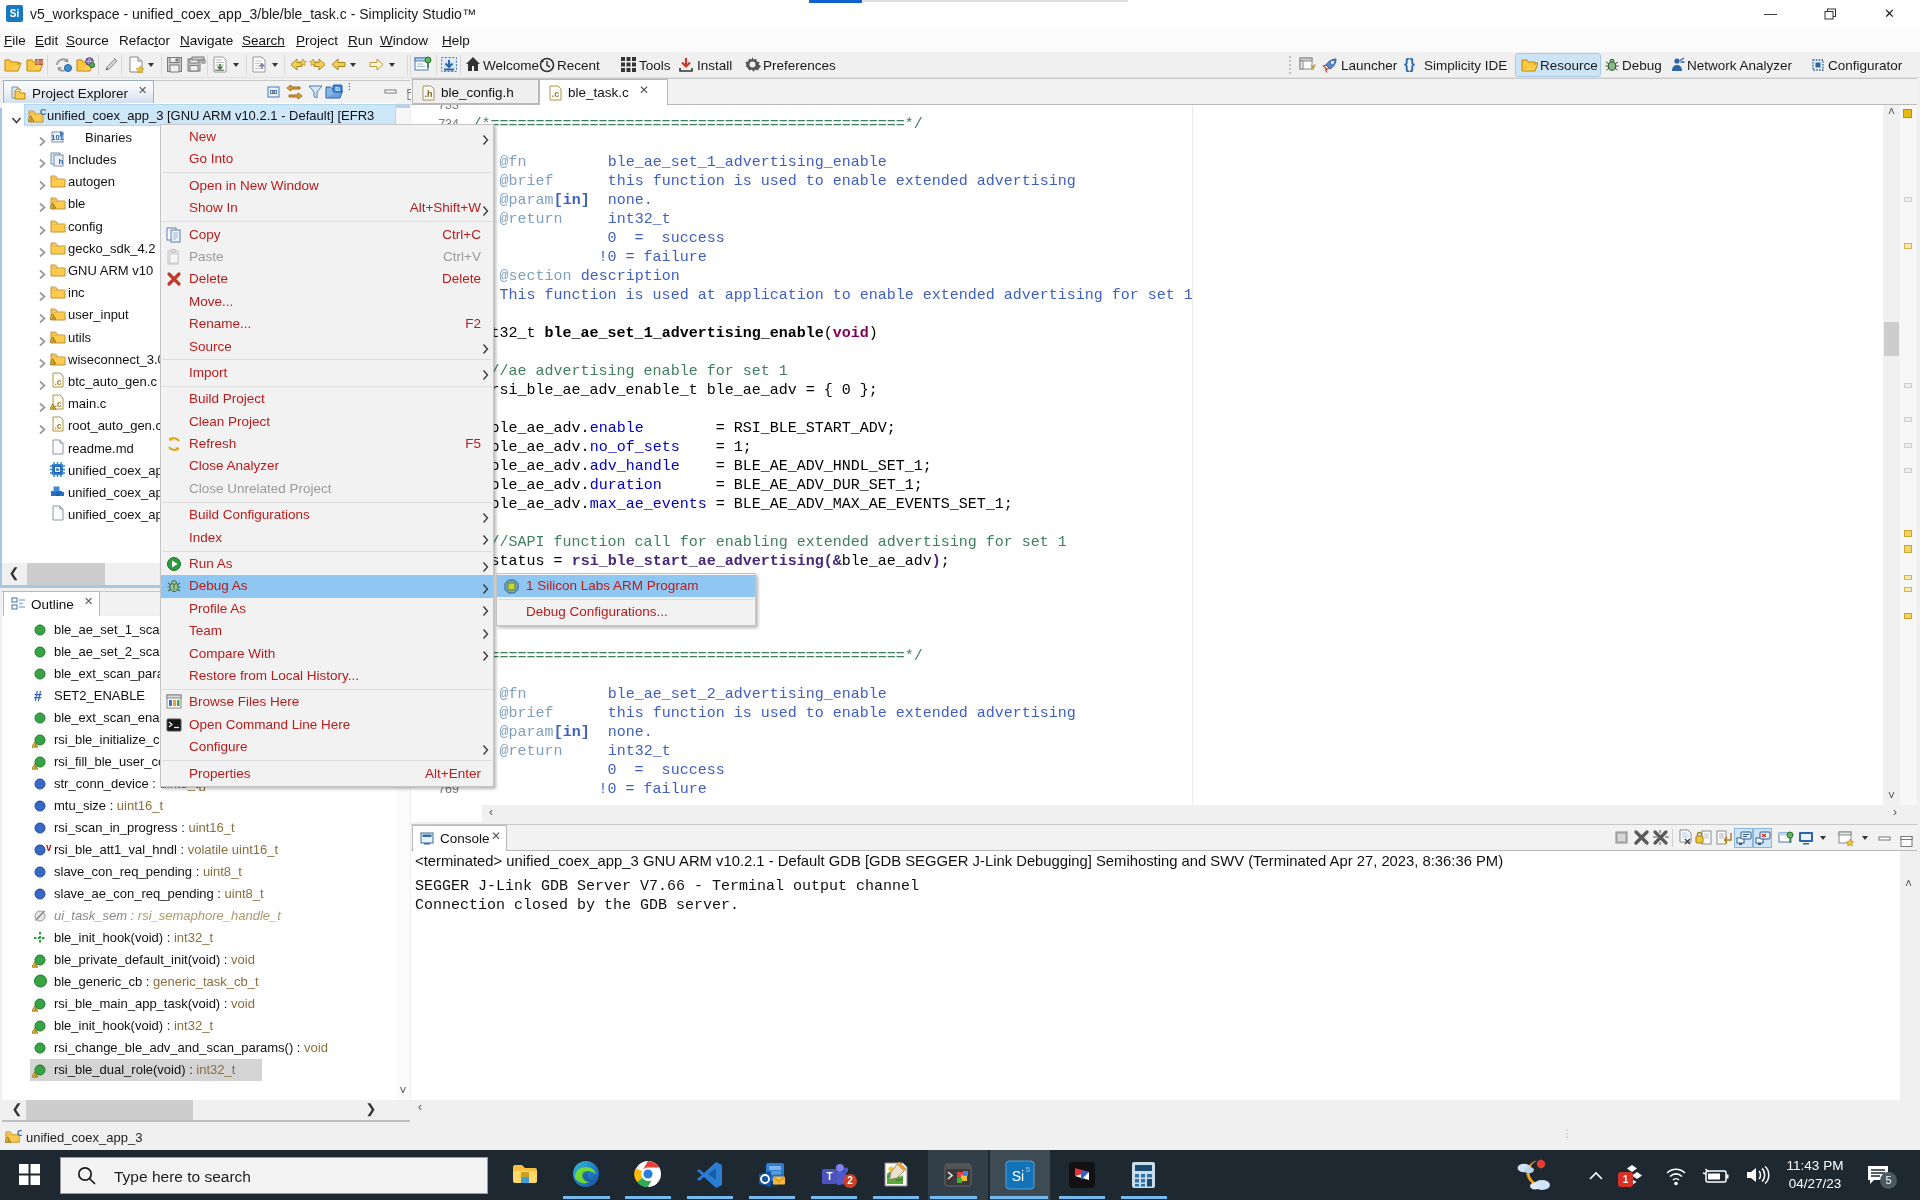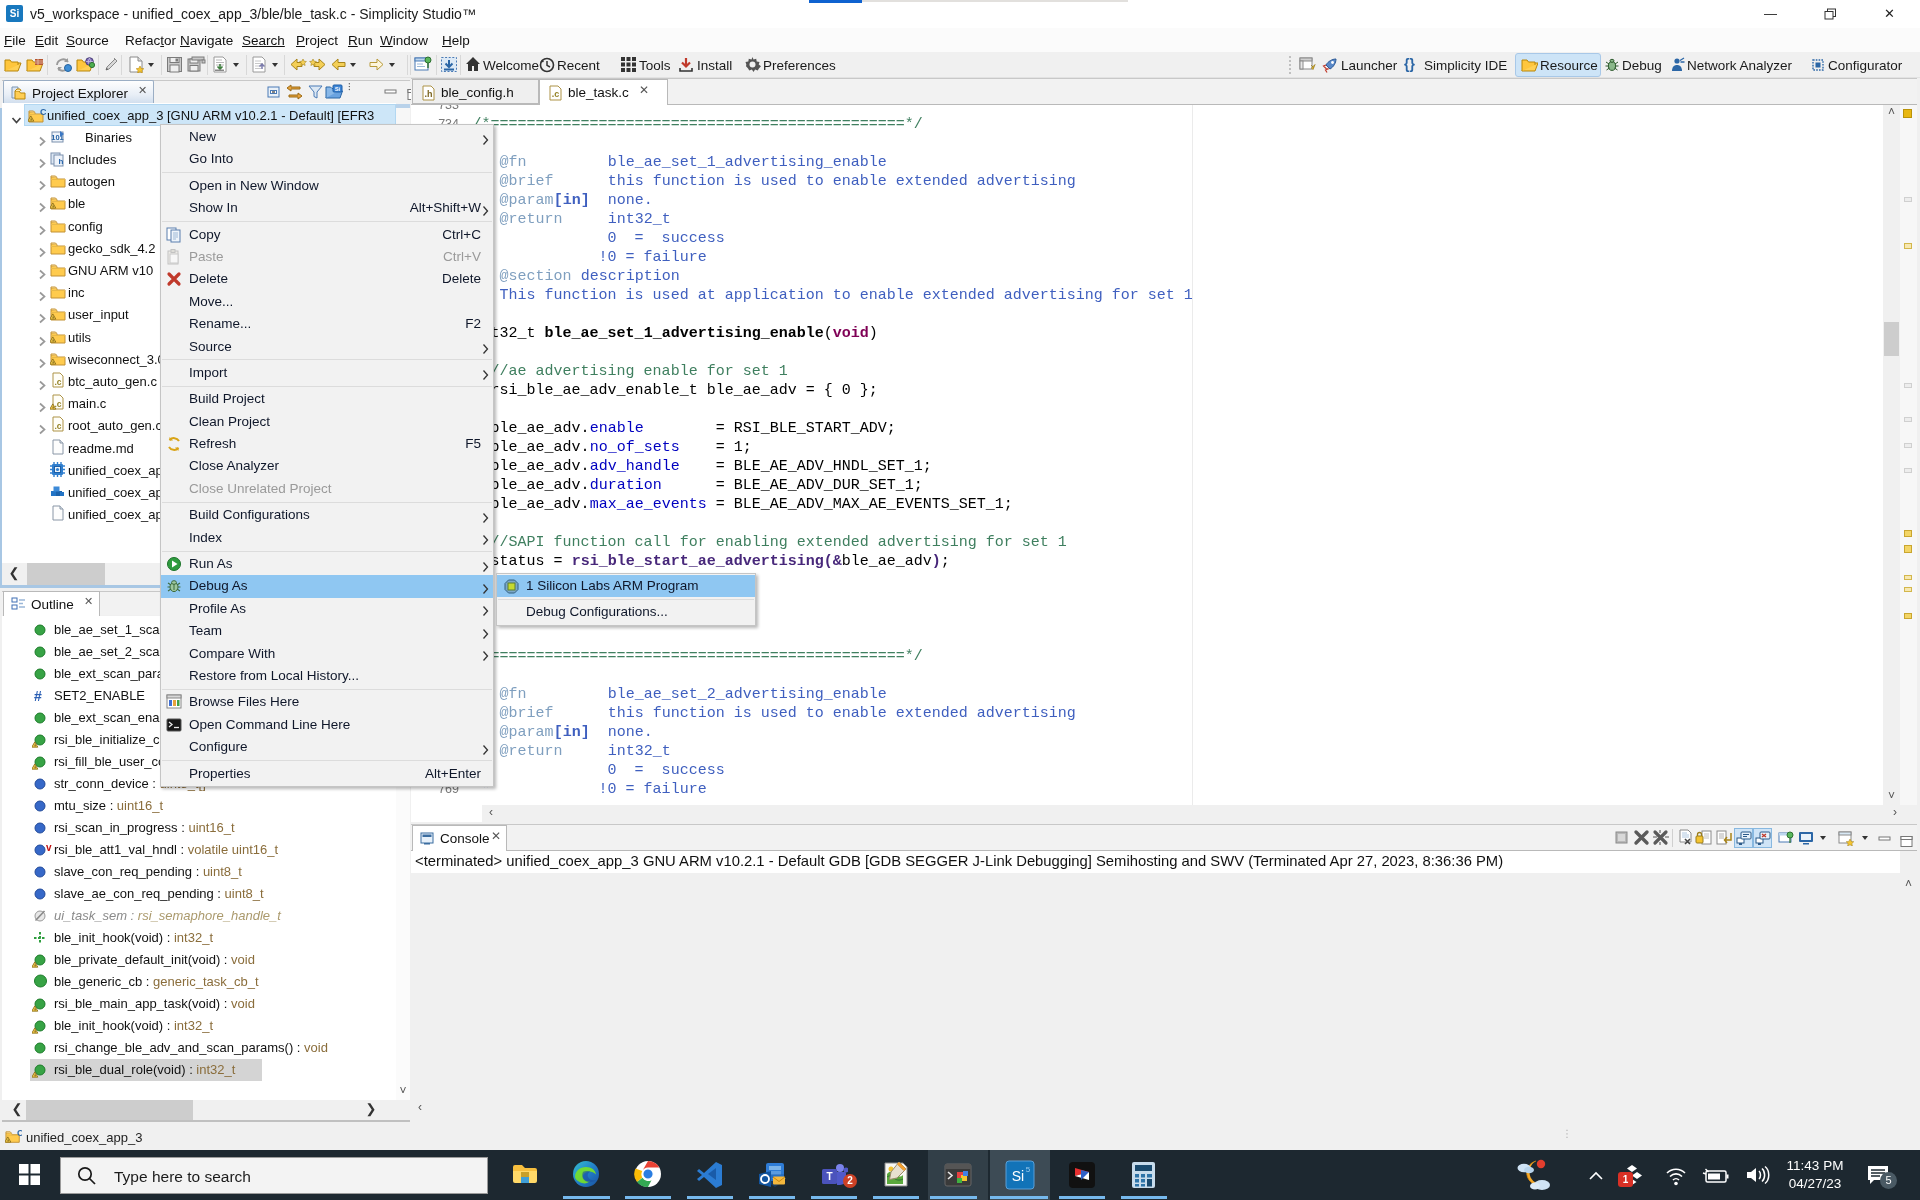--- a/index.html
+++ b/index.html
@@ -42,21 +42,21 @@
 .cD { color:#3f5fbf; } 
 .cT { color:#7f9fbf; } 
 .cB { color:#3f5fbf; font-weight:bold; }
 .cK { color:#7f0055; font-weight:bold; } 
 .cF { color:#0000c0; } 
 .cM { color:#47277a; font-weight:bold; } 
 .bold { font-weight:bold; }
 
 
 #cmenu { left:160px; top:124px; width:334px; background:#f2f2f2; border:1px solid #c5c5c5; box-shadow:2px 2px 3px rgba(0,0,0,0.28); padding:1px 0; }
-.mrow { position:relative; height:22.4px; font-size:13.5px; color:#0f172a; }
+.mrow { position:relative; height:22.4px; font-size:13.5px; color:#b91c1c; }
 .mrow .txt { position:absolute; left:28px; top:0; height:22.4px; line-height:22.9px; }
 .mrow .sc { position:absolute; right:12px; top:0; height:22.4px; line-height:22.9px; }
 .mrow .sub { position:absolute; right:4px; top:6.5px; }
 .mrow.dis { color:#9a9a9a; }
 .mrow.hl { background:#8fc7f2; }
 .msep { height:4px; position:relative; }
 .msep:after { content:""; position:absolute; left:1px; right:1px; top:1.5px; height:1px; background:#dcdcdc; }
 .micon { position:absolute; left:5px; top:3px; width:16px; height:16px; }
 #smenu { left:496px; top:573px; width:260px; background:#f2f2f2; border:1px solid #c5c5c5; box-shadow:2px 2px 3px rgba(0,0,0,0.28); padding:1px 0; }
 #smenu .mrow .txt { left:29px; }
@@ -73,21 +73,21 @@
 <div class="abs winbtn" style="left:1808px;"><svg width="13" height="12" viewBox="0 0 13 12" style="margin-top:8px;">
       <rect x="3.5" y="1" width="8" height="7.5" fill="#fff" stroke="#333"></rect>
       <rect x="1" y="3.5" width="8" height="7.5" fill="#fff" stroke="#333"></rect>
     </svg></div>
 <div class="abs winbtn" style="left:1867px;">✕</div>
 
 <div class="abs" id="menubar">
 <span class="mi" style="left:4px;"><u>F</u>ile</span>
 <span class="mi" style="left:35px;"><u>E</u>dit</span>
 <span class="mi" style="left:66px;"><u>S</u>ource</span>
-<span class="mi" style="left:125px;">Refac<u>t</u>or</span>
+<span class="mi" style="left:119px;">Refac<u>t</u>or</span>
 <span class="mi" style="left:180px;"><u>N</u>avigate</span>
 <span class="mi" style="left:242px;text-decoration:underline;">Se<u>a</u>rch</span>
 <span class="mi" style="left:296px;"><u>P</u>roject</span>
 <span class="mi" style="left:348px;"><u>R</u>un</span>
 <span class="mi" style="left:380px;"><u>W</u>indow</span>
 <span class="mi" style="left:442px;"><u>H</u>elp</span>
 </div>
 
 <div class="abs" id="toolbar"></div>
 <div id="tbicons">
@@ -903,20 +903,24 @@
     <span class="abs" style="left:299px; top:6px;"><svg width="13" height="11" viewBox="0 0 13 11">
           <rect x="1" y="0.5" width="11" height="10" fill="#fff" stroke="#777"></rect>
           <rect x="1" y="0.5" width="11" height="3" fill="#fff" stroke="#777"></rect>
         </svg></span>
   </div>
 
   <div class="abs" style="left:0; top:27px; width:1489px; height:22px; background:#fff; font-size:14.8px;">
     <span class="abs" style="left:4px; top:2px;">&lt;terminated&gt; unified_coex_app_3 GNU ARM v10.2.1 - Default GDB [GDB SEGGER J-Link Debugging] Semihosting and SWV (Terminated Apr 27, 2023, 8:36:36 PM)</span>
   </div>
 
+  <div class="abs" style="left:0; top:49px; width:1489px; height:227px; background:#fff;">
+    <div class="abs mono" style="left:4px; top:4px; font-size:15px; line-height:19px; white-space:pre;">SEGGER J-Link GDB Server V7.66 - Terminal output channel
+Connection closed by the GDB server.</div>
+  </div>
 
   <div class="abs" style="left:1489px; top:27px; width:17px; height:249px; background:#f0f0f0;">
     <div class="abs arr" style="left:0; top:26px; width:17px;">˄</div>
   </div>
 
   <div class="abs sb" style="left:0; top:276px; width:1506px; height:17px;">
     <div class="abs arr" style="left:2px; top:0px; width:14px;">‹</div>
   </div>
 </div>
 

